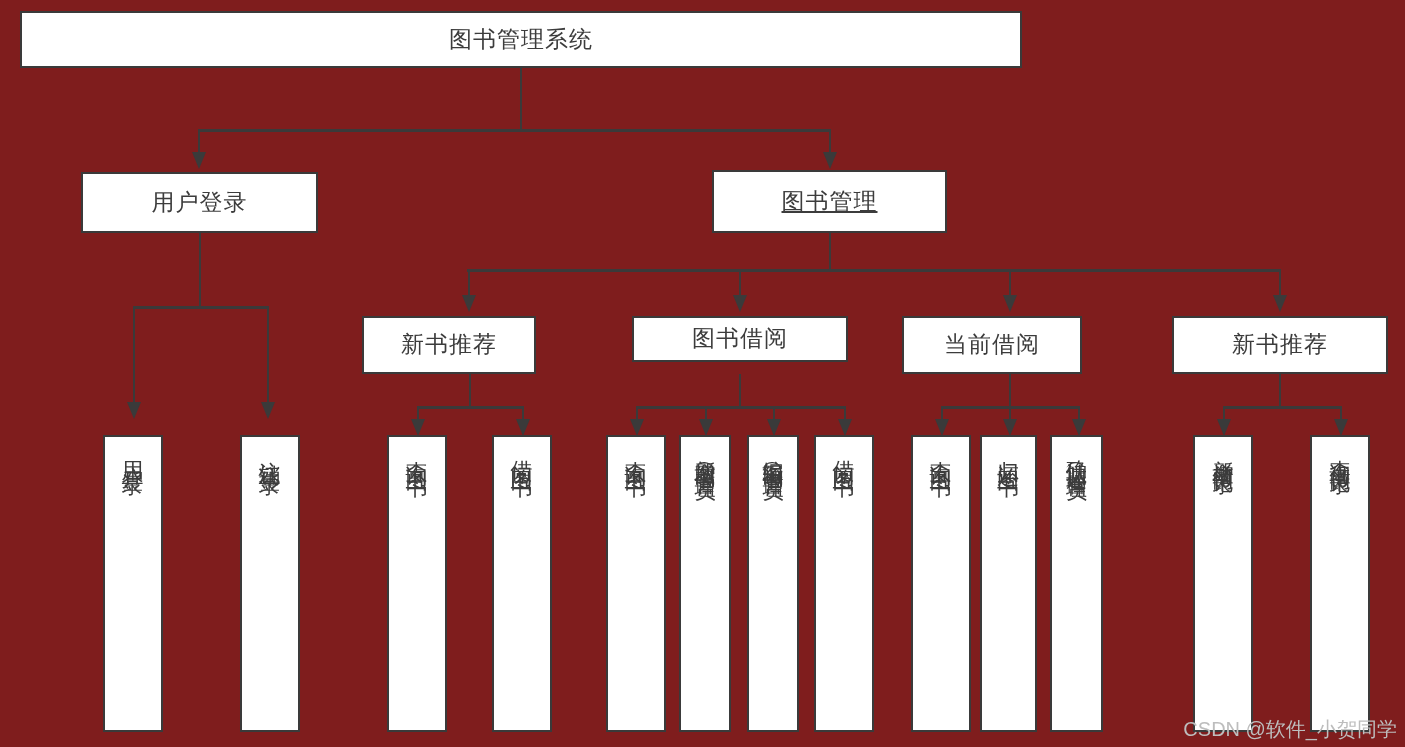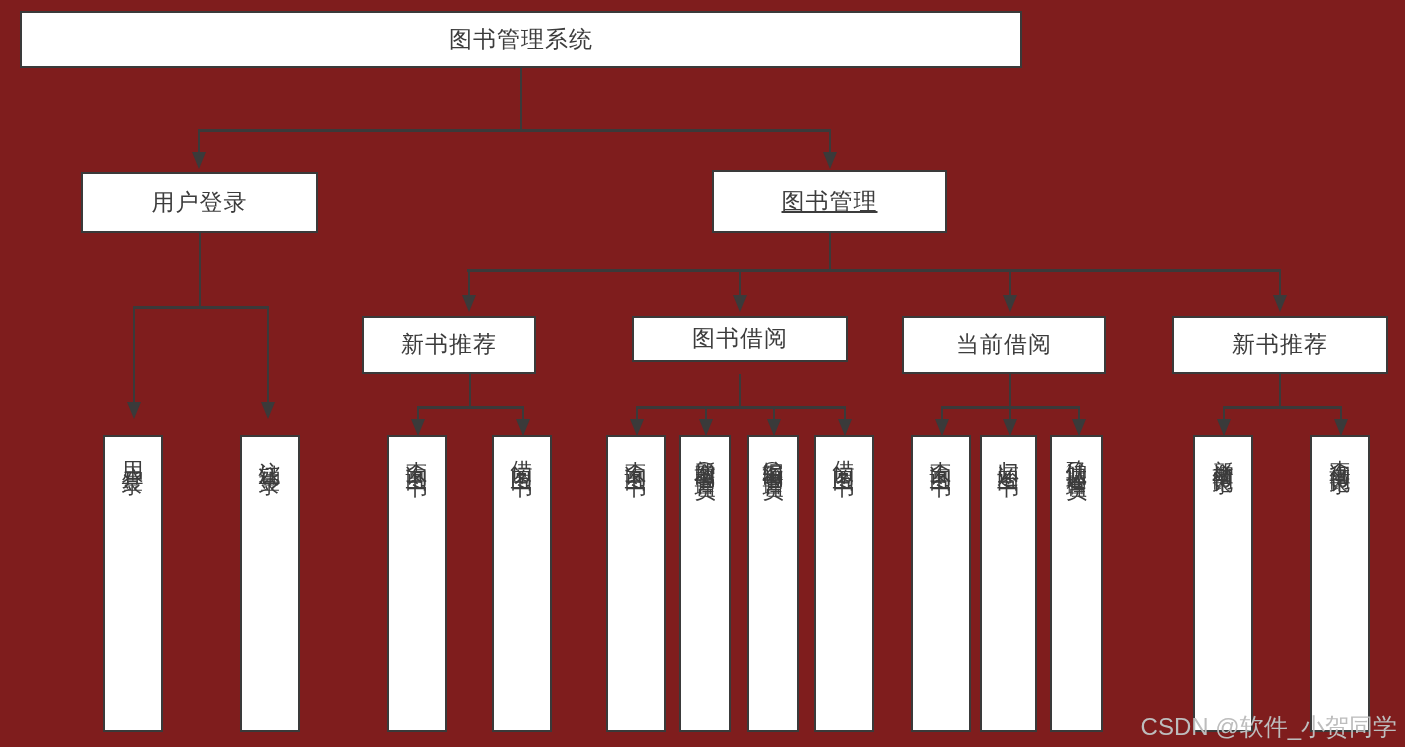--- a/index.html
+++ b/index.html
@@ -67,21 +67,21 @@
     width:0;height:0;
     border-left:7px solid transparent;
     border-right:7px solid transparent;
     border-top:17px solid #3a3a3a;
   }
   
   #watermark{
     position:absolute;
     right:8px;
     bottom:4px;
-    font-size:24px;
+    font-size:20px;
     color:#bdbdbd;
     white-space:nowrap;
     pointer-events:none;
     font-family:"Liberation Sans","DejaVu Sans",sans-serif;
   }
 </style>
 </head>
 <body>
 
 <div id="canvas">
@@ -129,21 +129,21 @@
 
   <div class="ln vr" style="left:1278.75px;top:269px;height:28px;"></div>
   <div class="arrow" style="left:1273px;top:295px;"></div>
 
   <div class="node h" style="left:362px;top:316px;width:174px;height:58px;">
     <span class="lbl">新书推荐</span>
   </div>
   <div class="node h" style="left:632px;top:316px;width:216px;height:46px;">
     <span class="lbl">图书借阅</span>
   </div>
-  <div class="node h" style="left:902px;top:316px;width:204px;height:58px;">
+  <div class="node h" style="left:902px;top:316px;width:180px;height:58px;">
     <span class="lbl">当前借阅</span>
   </div>
   <div class="node h" style="left:1172px;top:316px;width:216px;height:58px;">
     <span class="lbl">新书推荐</span>
   </div>
 
   <div class="ln vr" style="left:468.75px;top:374px;height:34px;"></div>
   <div class="ln hz" style="left:417px;top:406px;width:105px;"></div>
   <div class="ln vr" style="left:416.75px;top:406px;height:15px;"></div>
   <div class="arrow" style="left:411px;top:419px;"></div>

